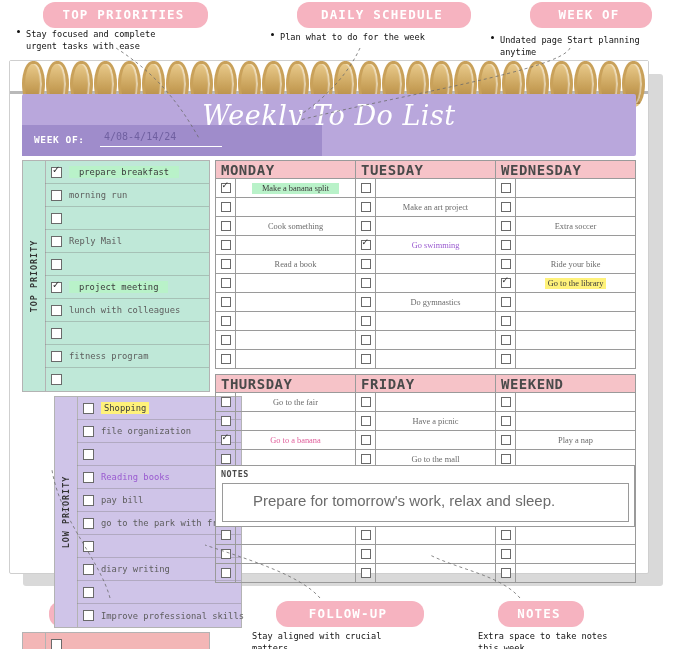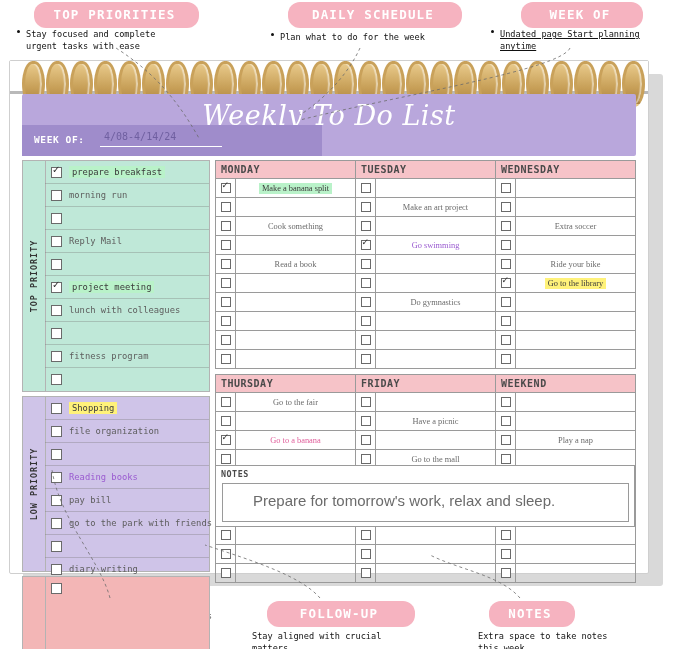--- a/index.html
+++ b/index.html
@@ -14,20 +14,21 @@
     position:absolute;
     background:#f6b3c0;
     color:#ffffff;
     font-family:"DejaVu Sans Mono", monospace;
     font-weight:bold;
     font-size:12.5px;
     letter-spacing:1.2px;
     text-align:center;
     padding:5px 4px 6px 0;
     border-radius:12px;
+    margin-left:9px;
   }
   .note{
     position:absolute;
     font-family:"DejaVu Sans Mono", monospace;
     font-size:8.6px;
     color:#111;
     line-height:1.45;
   }
   .note .bullet{
     position:absolute;left:-9px;top:2px;
@@ -112,36 +113,36 @@
     margin-left:6px;margin-right:7px;flex:0 0 auto;position:relative;
   }
   .cb.on:after{
     content:"✓";position:absolute;left:0px;top:-4px;font-size:10px;color:#333;
     line-height:12px;
   }
   .ptxt{
     font-family:"DejaVu Sans Mono", monospace;font-size:8.8px;color:#5d5d5d;
     white-space:nowrap;
   }
-  .hl-green{background:#b9f2c9;padding:1px 3px;color:#3b3b3b;}
+  .hl-green{background:#b9f2c9;padding:1px 10px;color:#3b3b3b;}
   .hl-yellow{background:#fff27a;padding:1px 3px;color:#3b3b3b;}
   .mk-purple{color:#9a5bd0;}
   .mk-pinkt{color:#e0609c;}
   .sect-top{background:#bfe8d8;}
   .sect-low{background:#cfc4e8;}
   .sect-fu{background:#f3b6b6;}
   
   .grid{position:absolute;left:205px;top:99px;width:420px;}
   .gtable{border-collapse:collapse;width:420px;table-layout:fixed;}
   .gtable td{
     border:1px solid #9a9a9a;height:17px;padding:0;vertical-align:middle;
   }
   .dayhdr{
     background:#f6c3c8;height:17px;
-    font-family:"DejaVu Sans Mono", monospace;font-size:10px;font-weight:bold;
+    font-family:"DejaVu Sans Mono", monospace;font-size:14px;font-weight:bold;
     color:#4a4a4a;letter-spacing:.5px;padding-left:5px !important;
   }
   .cellcb{width:20px;text-align:center;}
   .box{
     display:inline-block;width:8px;height:8px;border:1px solid #6a6a6a;background:#fff;
     position:relative;
   }
   .box.on:after{
     content:"✓";position:absolute;left:0px;top:-5px;font-size:9px;color:#333;line-height:12px;
   }
@@ -183,21 +184,21 @@
 <div class="callout" style="left:288px;top:2px;width:170px;">
   <span>DAILY SCHEDULE</span>
 </div>
 <div class="note" style="left:280px;top:31px;width:190px;">
   <span class="bullet"></span><span>Plan what to do for the week</span>
 </div>
 
 <div class="callout" style="left:521px;top:2px;width:118px;">
   <span>WEEK OF</span>
 </div>
-<div class="note" style="left:500px;top:28px;width:140px;text-decoration:underline;">
+<div class="note" style="left:500px;top:34px;width:140px;">
   <span class="bullet"></span><span>Undated page Start planning anytime</span>
 </div>
 
 <div class="callout" style="left:40px;top:601px;width:146px;">
   <span>LOW PRIORITY</span>
 </div>
 <div class="note" style="left:22px;top:630px;width:195px;">
   <span>Tackle at your convenience once fop priorities are handled</span>
 </div>
 
@@ -300,21 +301,21 @@
             <div class="prow">
               <span class="cb"></span>
               <span class="ptxt"><span class="">fitness program</span></span>
             </div>
             <div class="prow">
               <span class="cb"></span>
               <span class="ptxt"></span>
             </div>
           </div>
         </div>
-        <div class="sect sect-low" style="height:176px;margin-bottom:4px;">
+        <div class="sect sect-low" style="height:232px;margin-bottom:4px;margin-left:32px;">
           <div class="spine">
             <span>LOW PRIORITY</span>
           </div>
           <div class="rows">
             <div class="prow">
               <span class="cb"></span>
               <span class="ptxt"><span class="hl-yellow">Shopping</span></span>
             </div>
             <div class="prow">
               <span class="cb"></span>

